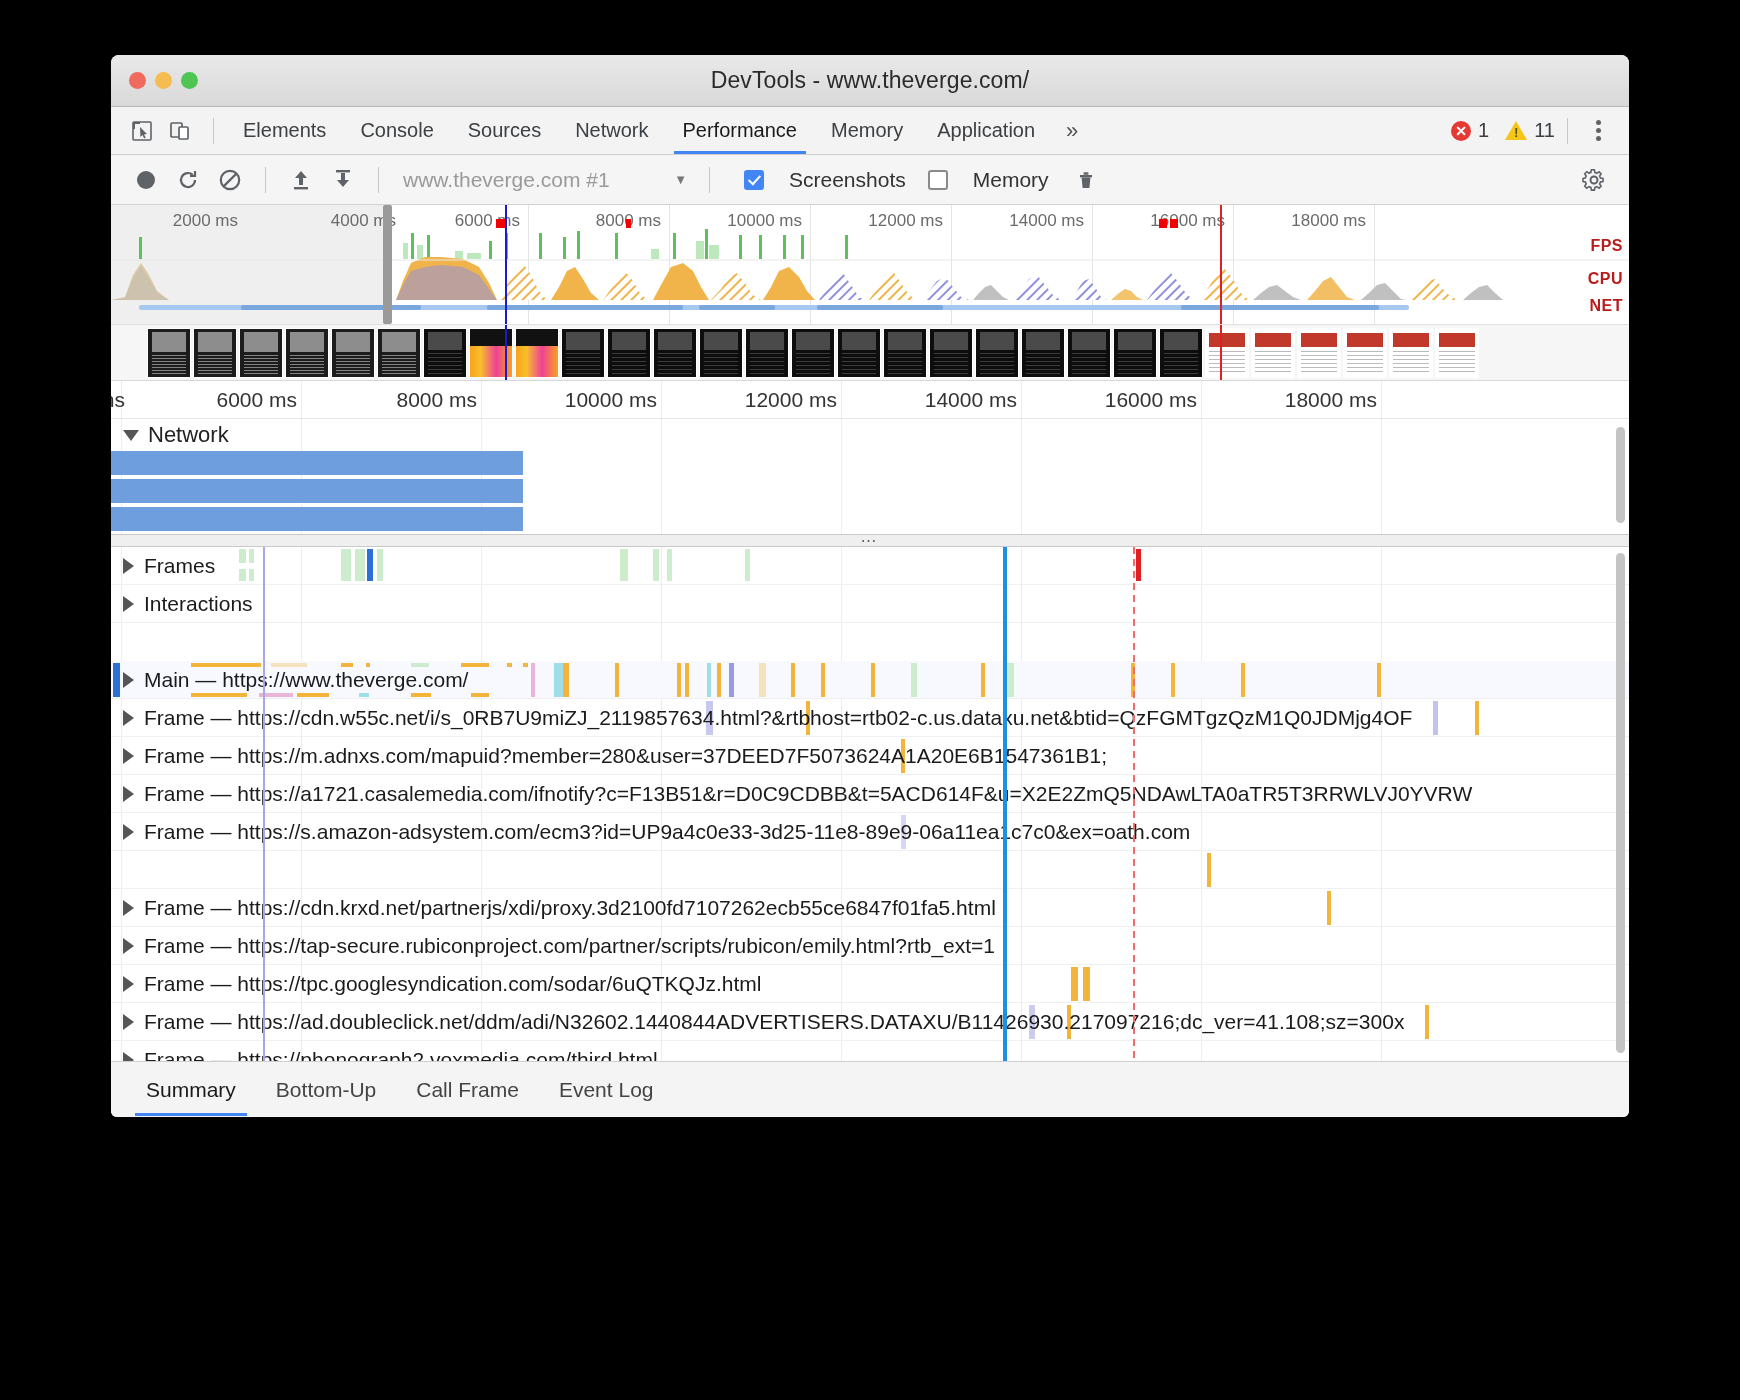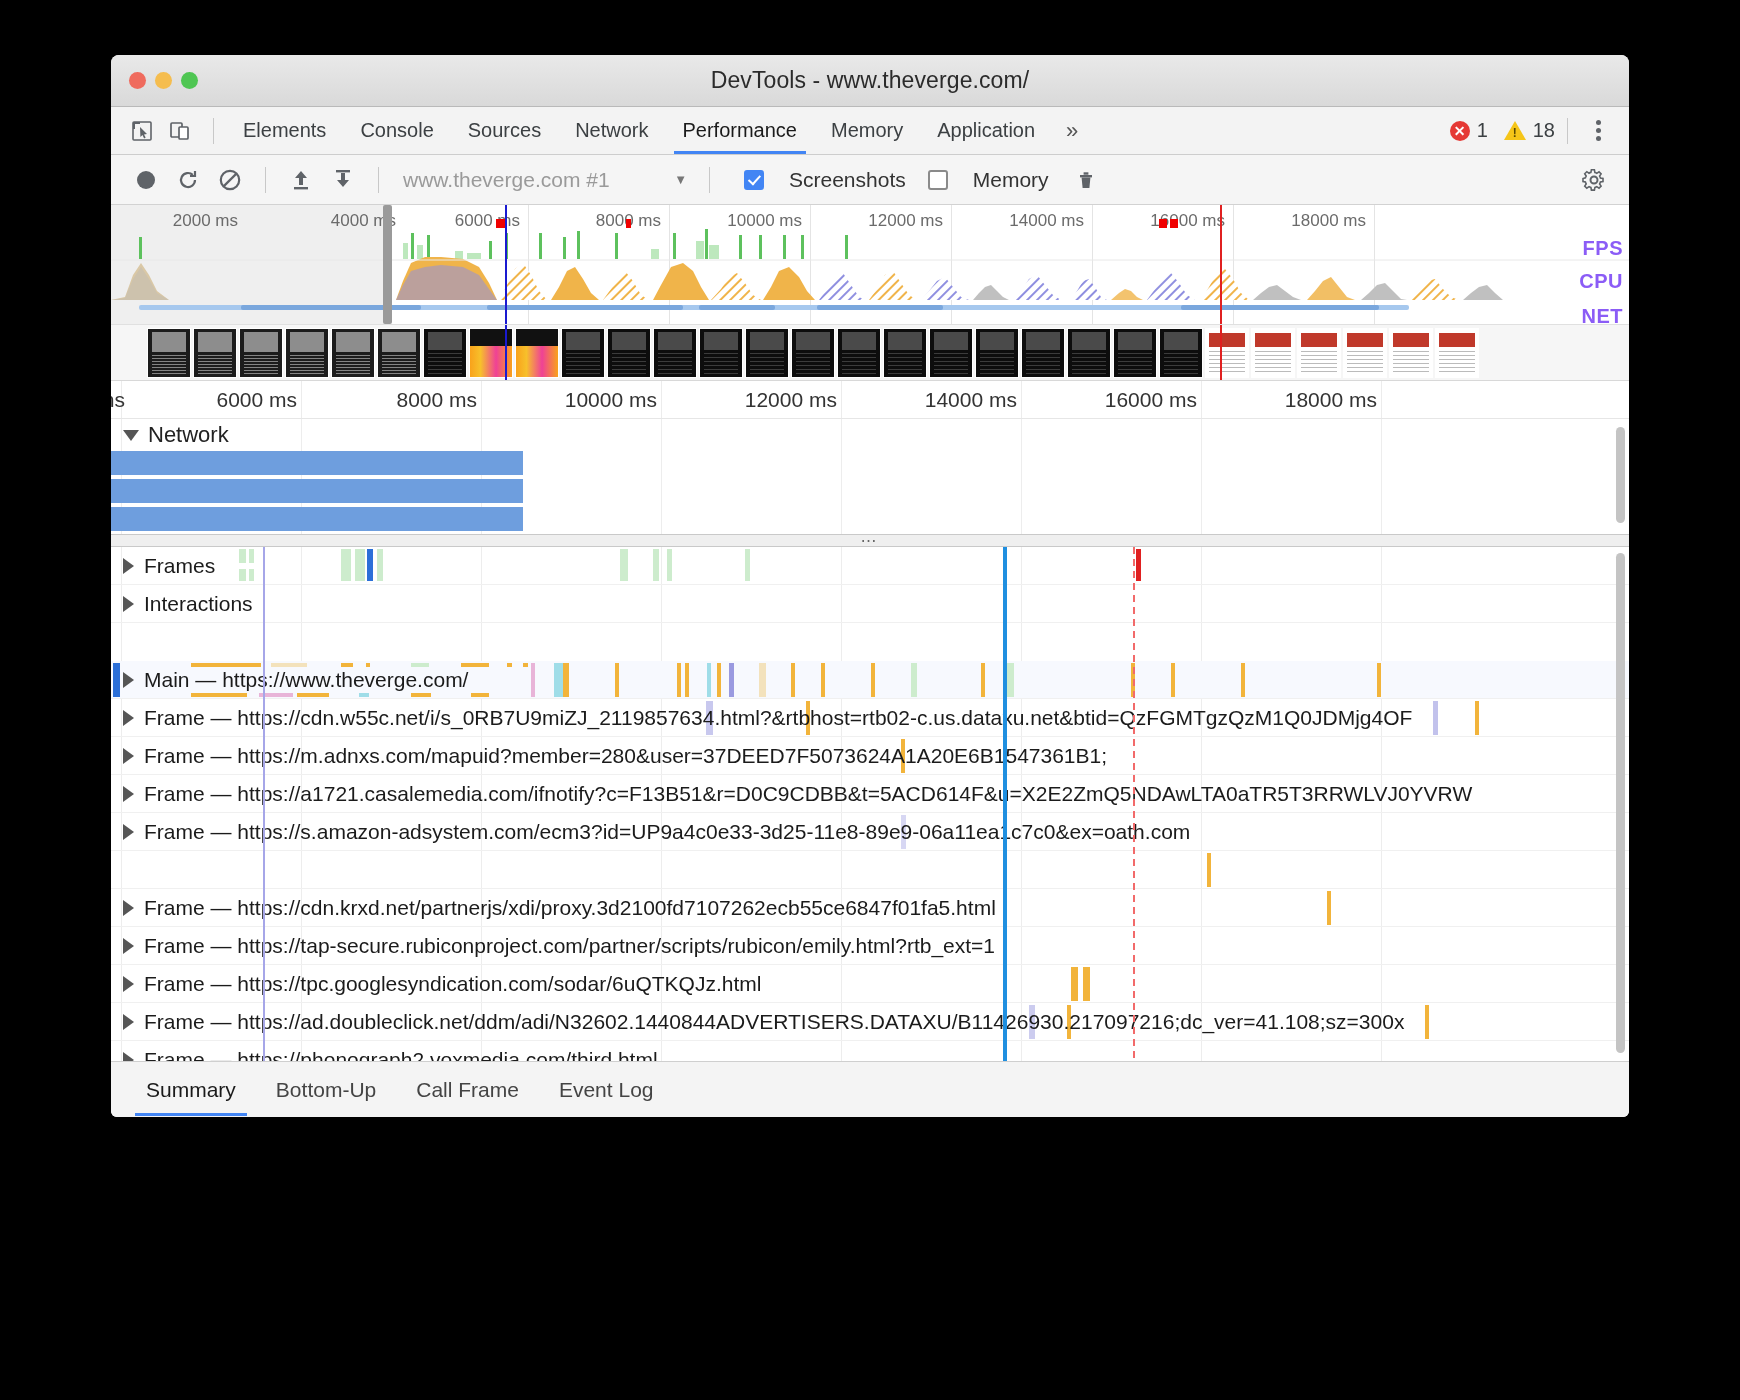--- a/index.html
+++ b/index.html
@@ -122,22 +122,22 @@
     position: absolute; top: 0; bottom: 0; background: #ebebeb; opacity: .78;
   }
   .ov-tick {
     position: absolute; top: 0; bottom: 0; width: 1px; background: #e4e4e4;
   }
   .ov-lbl {
     position: absolute; top: 6px; font-size: 17px; color: #6b6b6b;
     transform: translateX(-100%); padding-right: 8px; white-space: nowrap;
   }
   .ov-rowlbl {
-    position: absolute; right: 6px; font-size: 20px; font-weight: bold;
-    color: #8b5cf6; letter-spacing: .5px;
+    position: absolute; right: 6px; font-size: 16px; font-weight: bold;
+    color: #b91c1c; letter-spacing: .5px;
   }
   .fps-bar { position: absolute; background: #5dc15d; width: 3px; }
   .fps-bar.pale { background: #bde8bd; }
   .red-mark { position: absolute; background: #f00000; height: 9px; }
   .net-bar { position: absolute; height: 5px; background: #a6c8ee; border-radius: 2px; }
   .net-bar.dark { background: #7aa7dd; }
   .ov-cursor-blue { position: absolute; top: 0; bottom: 0; width: 2px; background: #1a1ad0; }
   .ov-cursor-red { position: absolute; top: 0; bottom: 0; width: 2px; background: #e02020; }
   .ov-handle {
     position: absolute; top: 0; bottom: 0; width: 9px; background: #9a9a9a;
@@ -325,21 +325,21 @@
     <div class="chev">»</div>
 
     <div class="spacer"></div>
 
     <div class="badge">
       <span class="err-circle">✕</span>
       <span>1</span>
     </div>
     <div class="badge" style="margin-left:16px;">
       <span class="warn-tri"></span>
-      <span>18</span>
+      <span>11</span>
     </div>
     <div class="vsep"></div>
     <div class="kebab">
         <i></i>
         <i></i>
         <i></i>
       </div>
   </div>
 
   <div class="toolbar">
@@ -422,21 +422,21 @@
     <div class="ov-lbl" style="left:417px;">6000 ms</div>
     <div class="ov-lbl" style="left:558px;">8000 ms</div>
     <div class="ov-lbl" style="left:699px;">10000 ms</div>
     <div class="ov-lbl" style="left:840px;">12000 ms</div>
     <div class="ov-lbl" style="left:981px;">14000 ms</div>
     <div class="ov-lbl" style="left:1122px;">16000 ms</div>
     <div class="ov-lbl" style="left:1263px;">18000 ms</div>
 
     <div class="ov-rowlbl" style="top:32px;">FPS</div>
     <div class="ov-rowlbl" style="top:65px;">CPU</div>
-    <div class="ov-rowlbl" style="top:100px;">NET</div>
+    <div class="ov-rowlbl" style="top:92px;">NET</div>
 
     <div class="fps-bar" style="left:28px; top:32px; height:22px;"></div>
     <div class="fps-bar pale" style="left:292px; top:38px; height:16px; width:5px;"></div>
     <div class="fps-bar" style="left:300px; top:28px; height:26px;"></div>
     <div class="fps-bar pale" style="left:306px; top:40px; height:14px; width:6px;"></div>
     <div class="fps-bar" style="left:316px; top:30px; height:24px;"></div>
     <div class="fps-bar pale" style="left:344px; top:46px; height:8px; width:8px;"></div>
     <div class="fps-bar pale" style="left:356px; top:48px; height:6px; width:14px;"></div>
     <div class="fps-bar" style="left:378px; top:36px; height:18px;"></div>
     <div class="fps-bar" style="left:394px; top:28px; height:26px;"></div>

